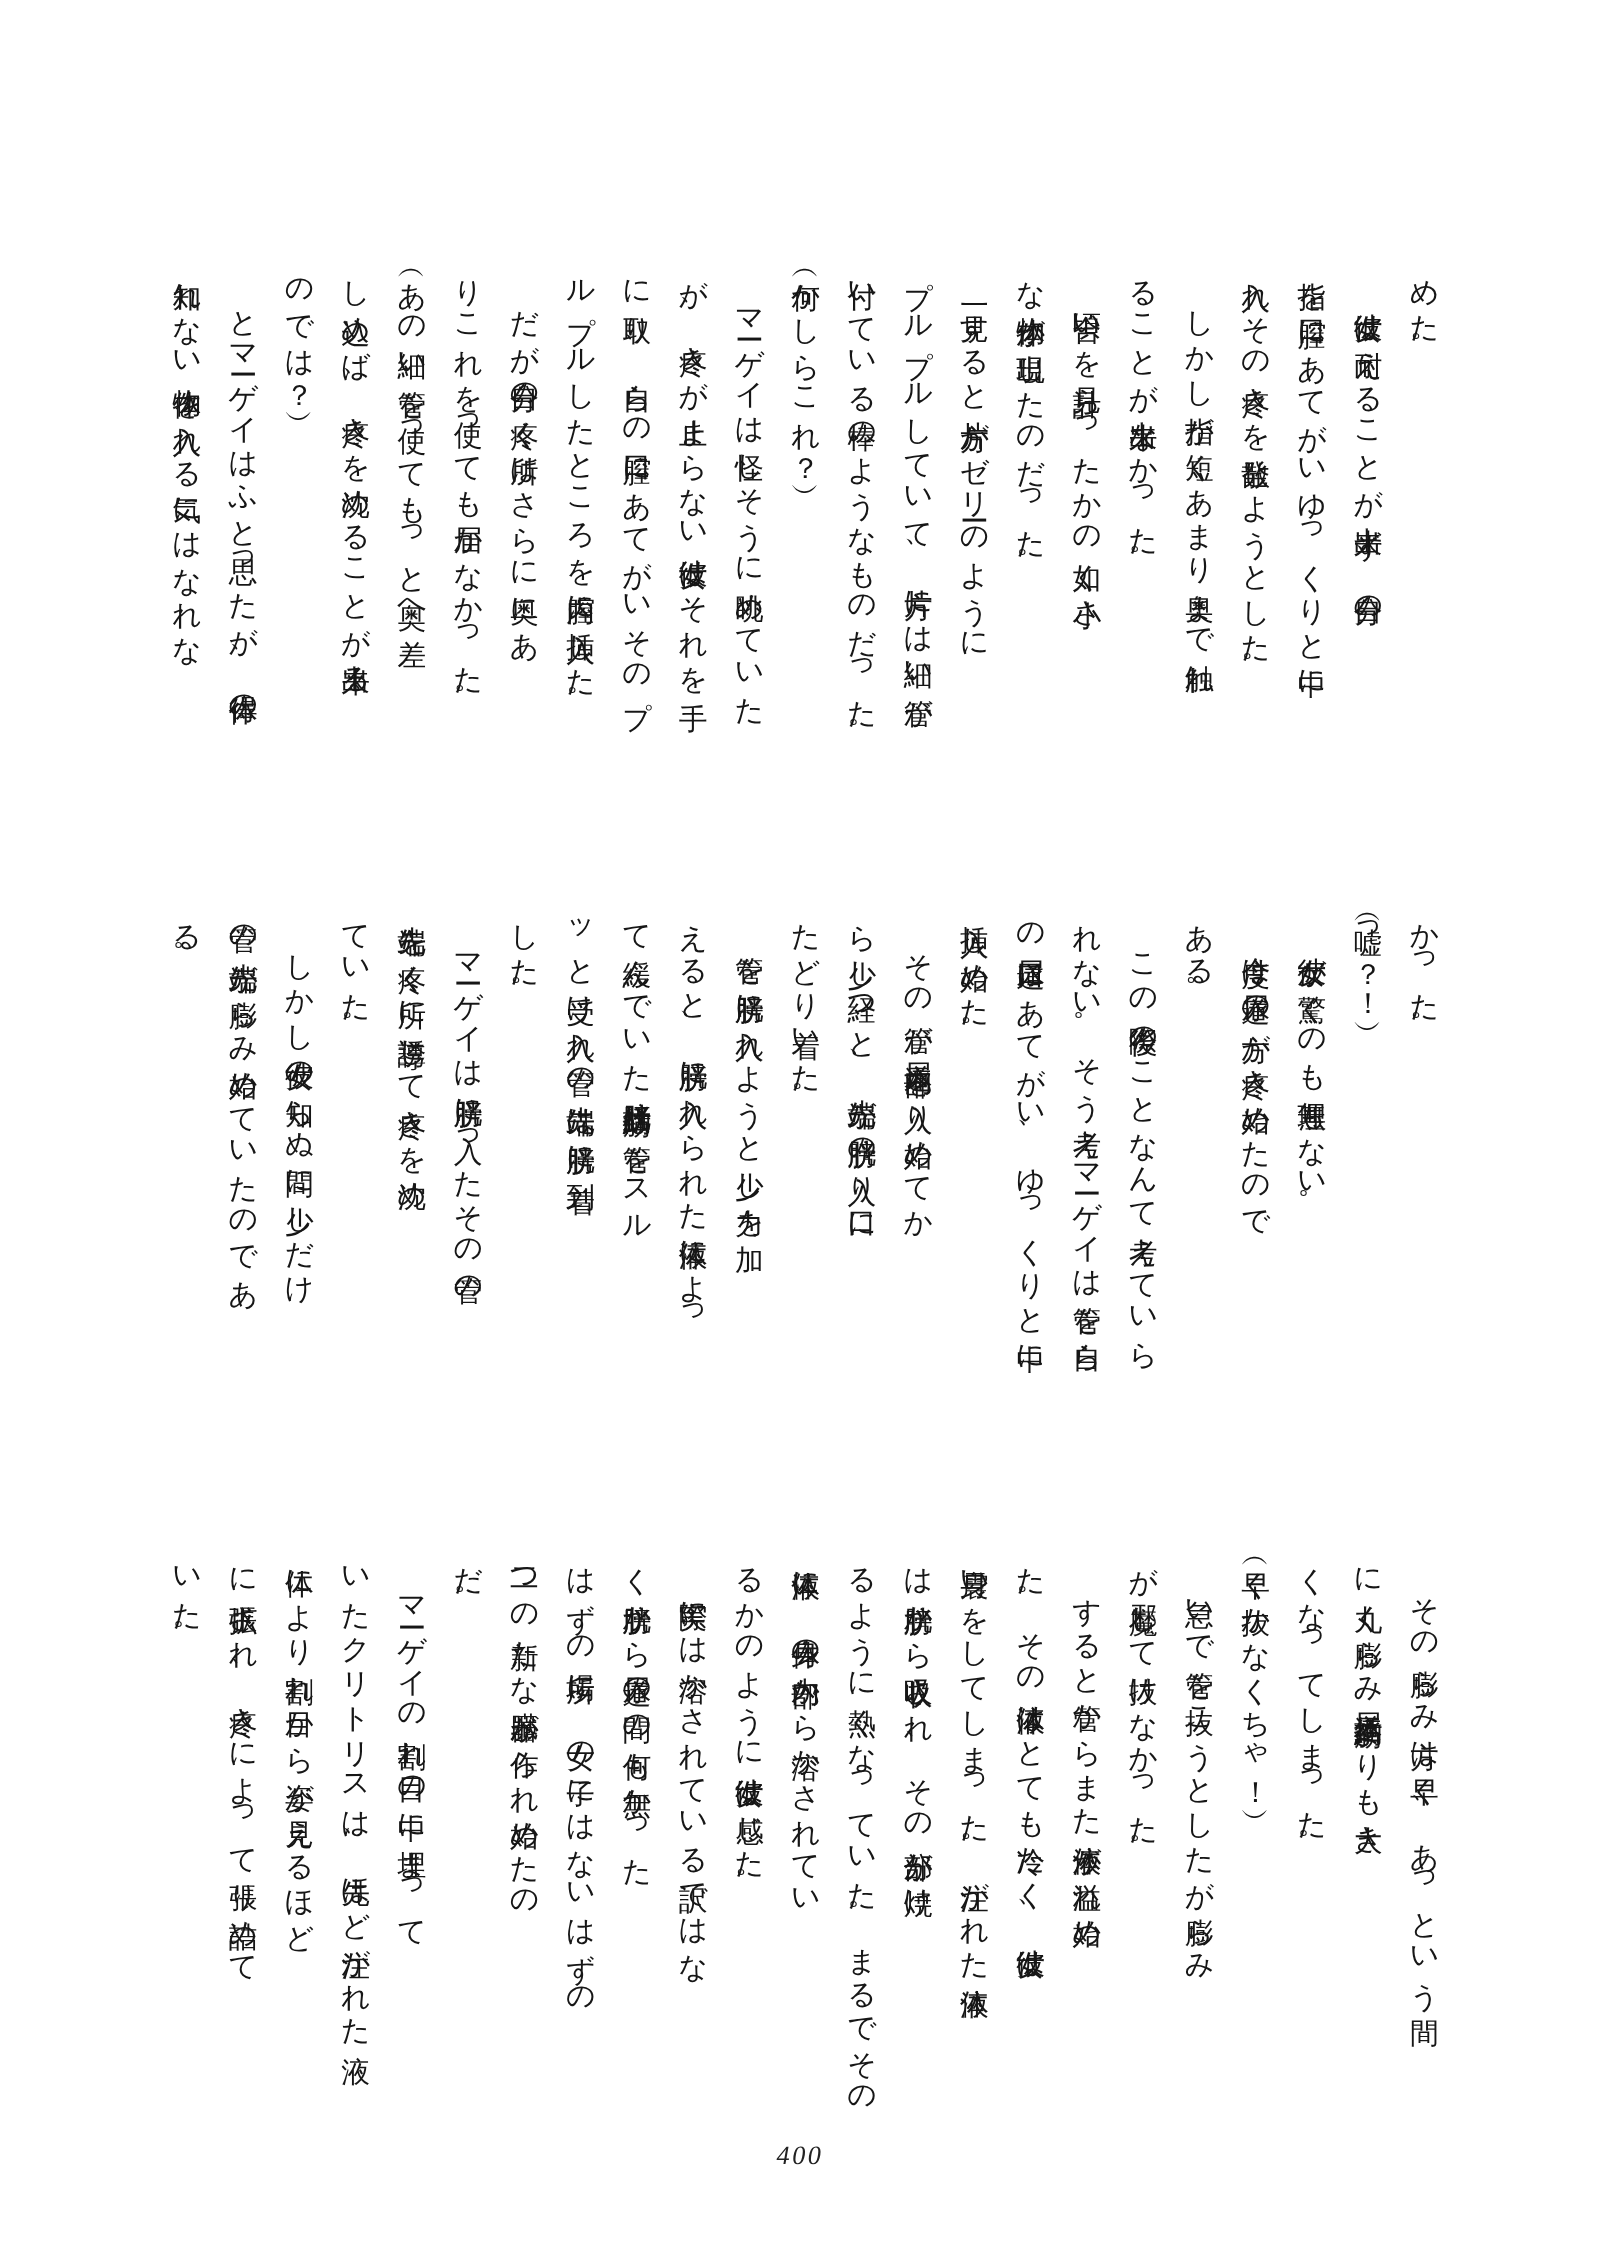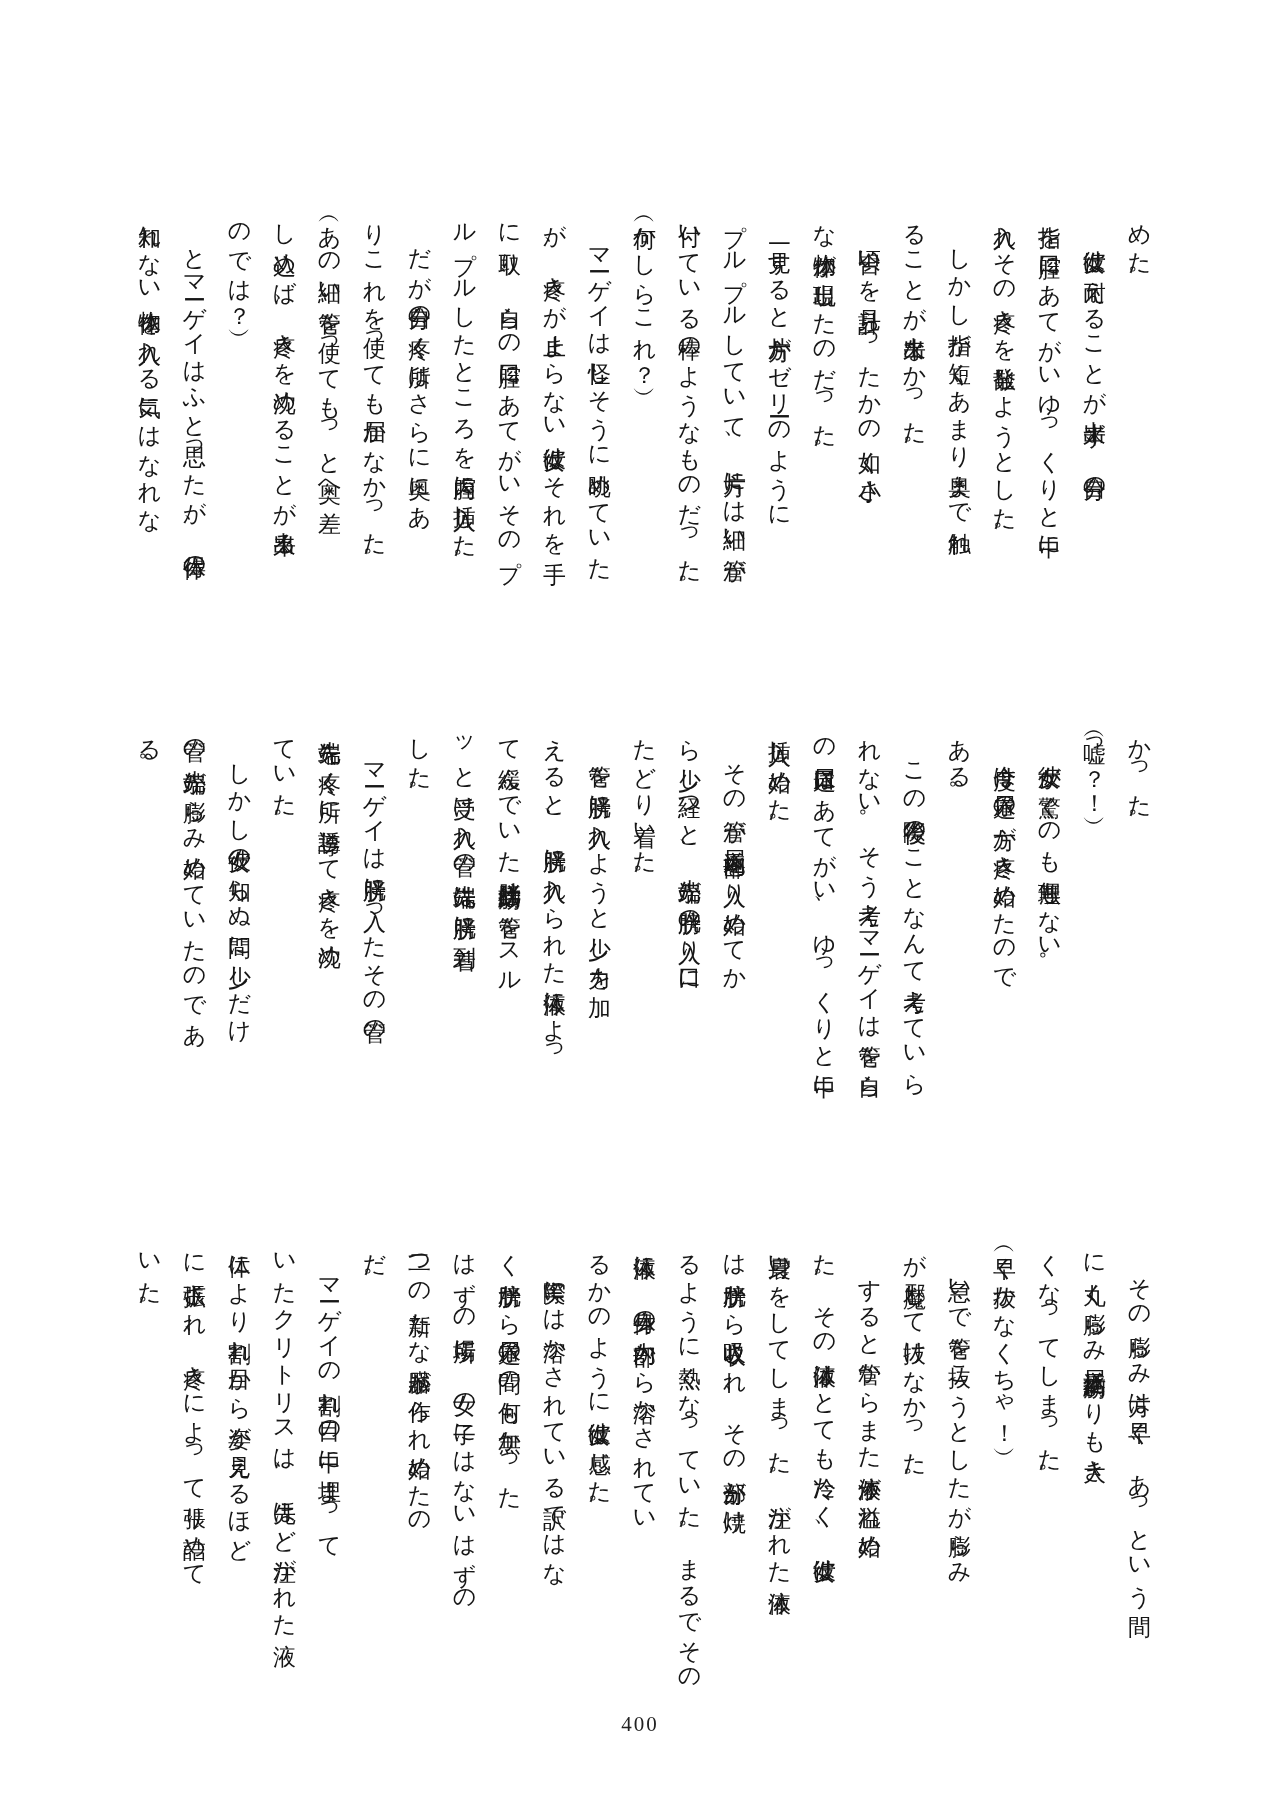--- a/index.html
+++ b/index.html
@@ -43,20 +43,21 @@
   #block-3 { top: 1238px; }
   .page-number {
     position: absolute;
     top: 1712px;
     left: 0;
     width: 1280px;
     text-align: center;
     font-size: 21px;
     letter-spacing: 2px;
     color: #222222;
+    font-style: italic;
   }
 </style>
 </head>
 <body>
 
 <div class="page">
 
   <section id="block-1" class="text-block">
       <p>めた。</p>
       <p>　彼女は耐えることが出来ず、自分の</p>

